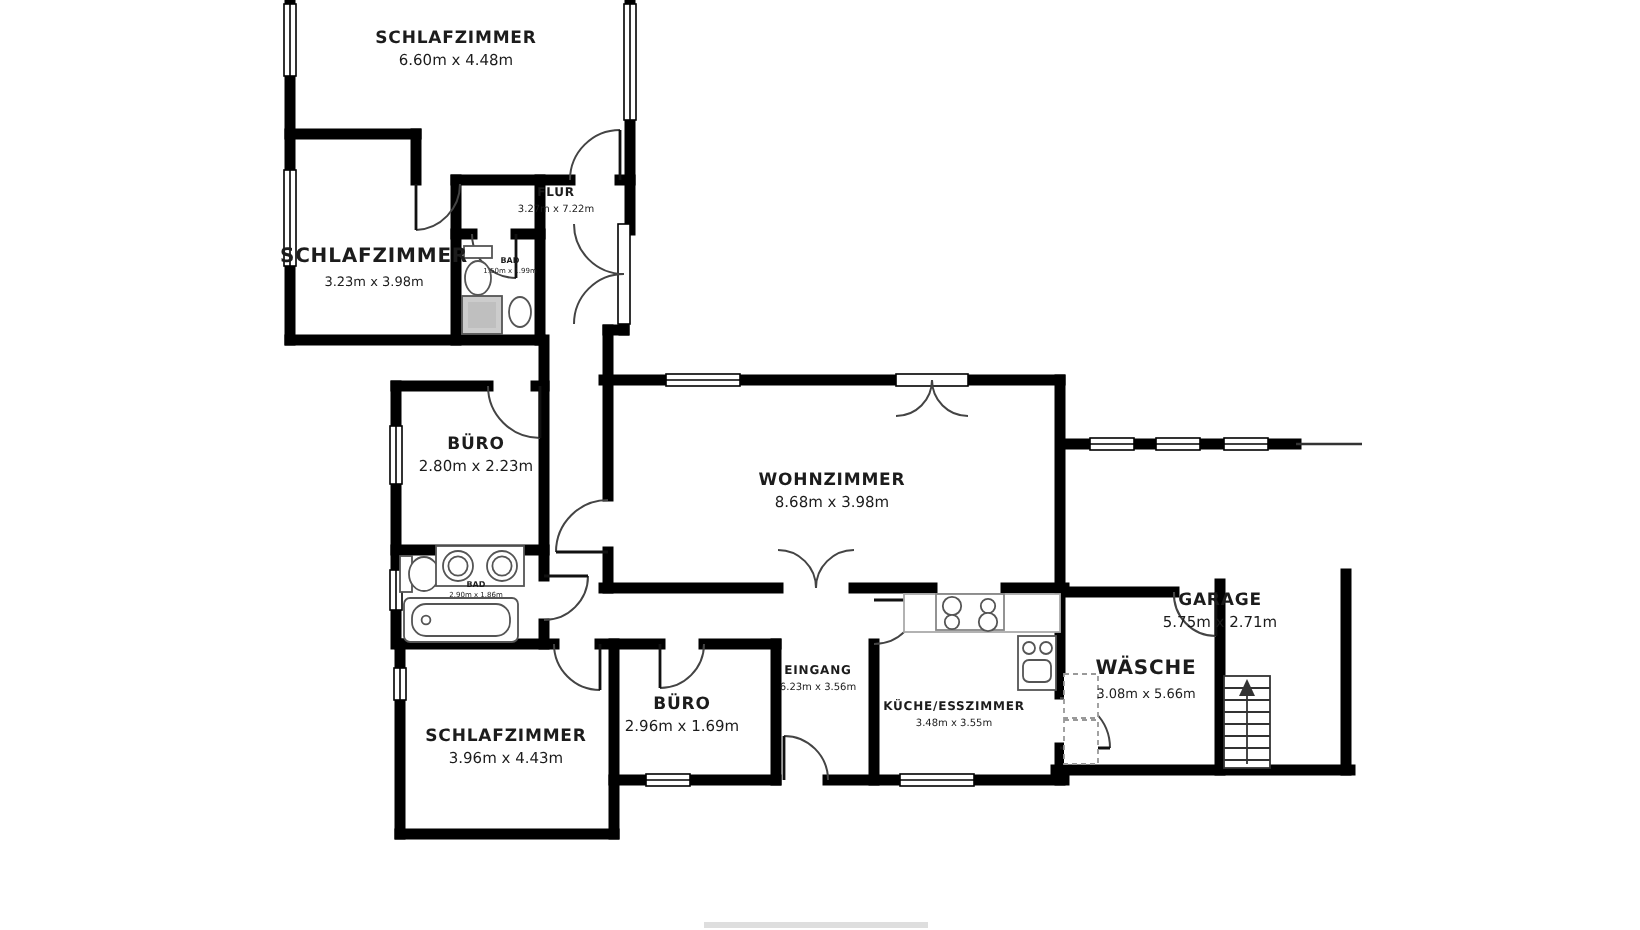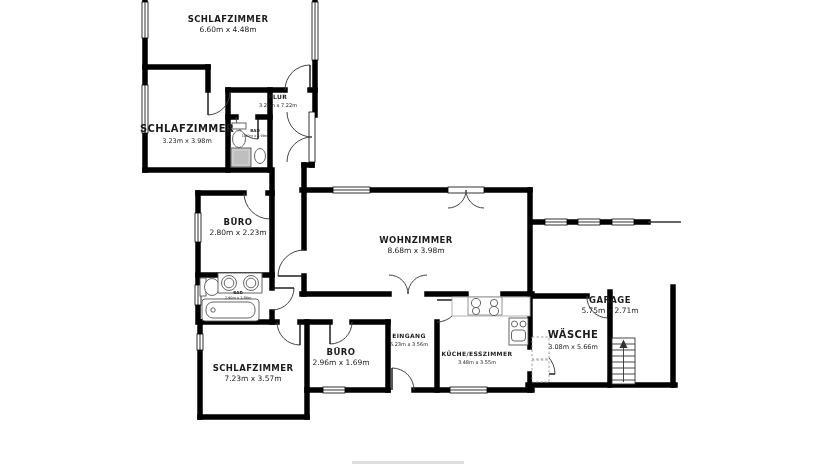--- a/index.html
+++ b/index.html
@@ -286,21 +286,21 @@
   <div class="room-label lbl-lg" style="left:416px;top:246px">
     <span class="rname">WOHNZIMMER</span>
     <span class="rdims">8.68m x 3.98m</span>
   </div>
   <div class="room-label lbl-xs" style="left:238px;top:295px">
     <span class="rname">BAD</span>
     <span class="rdims">2.90m x 1.86m</span>
   </div>
   <div class="room-label lbl-lg" style="left:253px;top:374px">
     <span class="rname">SCHLAFZIMMER</span>
-    <span class="rdims">7.23m x 3.57m</span>
+    <span class="rdims">3.96m x 4.43m</span>
   </div>
   <div class="room-label lbl-lg" style="left:341px;top:358px">
     <span class="rname">BÜRO</span>
     <span class="rdims">2.96m x 1.69m</span>
   </div>
   <div class="room-label lbl-sm" style="left:409px;top:340px">
     <span class="rname">EINGANG</span>
     <span class="rdims">6.23m x 3.56m</span>
   </div>
   <div class="room-label lbl-sm" style="left:477px;top:358px">

